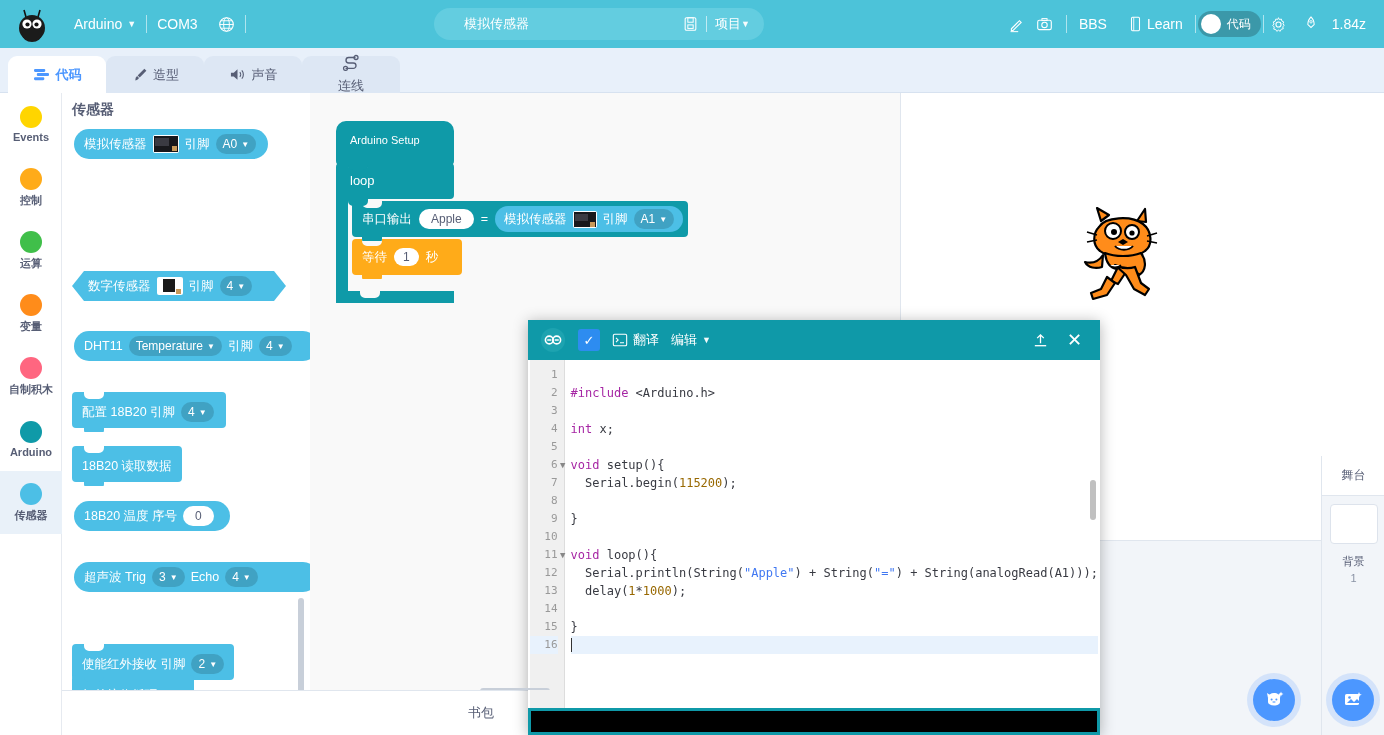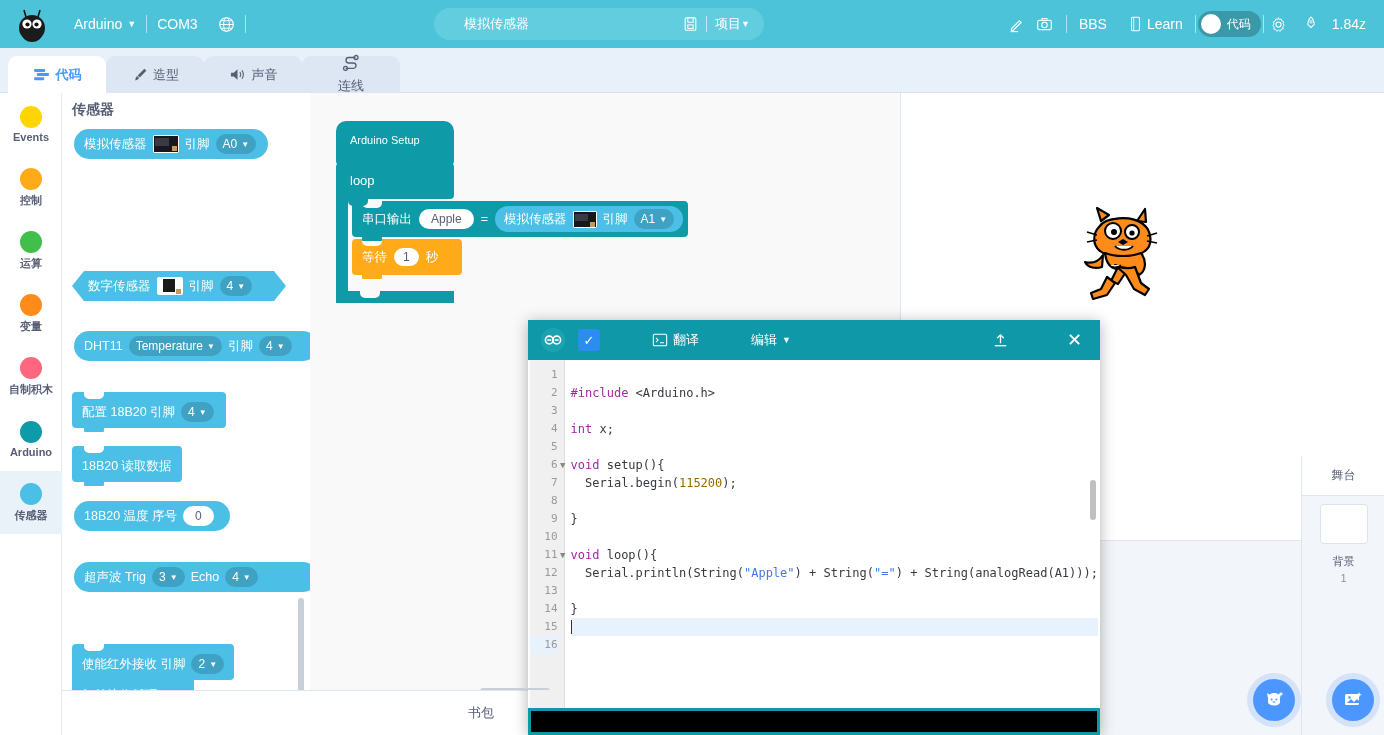--- a/index.html
+++ b/index.html
@@ -74,28 +74,28 @@
   #pal-hscroll { position:absolute; left:478px; top:688px; width:70px; height:6px; background:#c8cfd9; border-radius:3px; z-index:5;}
   
   #canvas { position:absolute; top:93px; left:310px; right:484px; bottom:45px; background:#f9f9f9; overflow:hidden; }
   
   #stagewrap { position:absolute; top:93px; right:0; width:484px; bottom:0; background:#fff; border-left:1px solid #e0e6ee; }
   #stage { position:absolute; top:0; left:0; width:484px; height:363px; background:#fff; }
   #spritepanel { position:absolute; top:363px; left:0; width:484px; bottom:0; background:#f2f5f9; }
   #spriteinfo { position:absolute; top:0; left:0; width:420px; height:85px; background:#fff; border-bottom:1px solid #e0e6ee; display:flex; align-items:center; }
   .field { display:flex; align-items:center; gap:6px; font-size:12px; color:#575e75; }
   .fieldbox { width:54px; height:24px; border:1px solid #dfe3ea; border-radius:12px; display:flex; align-items:center; justify-content:center; font-size:12px; color:#575e75; background:#fff; }
-  #stagecol { position:absolute; top:0; right:0; width:84px; bottom:0; background:#f2f5f9; border-left:1px solid #e0e6ee; }
+  #stagecol { position:absolute; top:0; right:0; width:64px; bottom:0; background:#f2f5f9; border-left:1px solid #e0e6ee; }
   .addbtn { position:absolute; width:42px; height:42px; border-radius:50%; background:#4c97ff; display:flex; align-items:center; justify-content:center; box-shadow:0 0 0 6px rgba(76,151,255,.18); }
   
   #backpack { position:absolute; left:62px; right:484px; bottom:0; height:45px; background:#fff; border-top:1px solid #e0e6ee; display:flex; align-items:center; justify-content:center; font-size:13px; color:#575e75; }
   
   #dialog { position:absolute; left:528px; top:320px; width:572px; height:415px; background:#fff; box-shadow:0 2px 14px rgba(0,0,0,.3); }
   #dlg-head { height:40px; background:#0f99a8; display:flex; align-items:center; padding:0 12px; gap:12px; }
-  #dlg-head .mitem { color:#fff; font-size:13px; display:flex; align-items:center; gap:5px;margin-left:40px; }
+  #dlg-head .mitem { color:#fff; font-size:13px; display:flex; align-items:center; gap:5px; }
   #dlg-check { width:22px; height:22px; background:#2d8cf0; border-radius:3px; display:flex; align-items:center; justify-content:center; color:#fff; font-size:13px; }
   #dlg-body { position:absolute; top:40px; left:2px; right:2px; height:665px; background:#fff; display:flex; font-family:"DejaVu Sans Mono","Liberation Mono",monospace; font-size:12px; }
   #gutter { width:44px; background:#f0f0f0; border-right:1px solid #ddd; text-align:right; padding:6px 6px 0 0; color:#999; line-height:18px; font-size:11px; position:relative;}
   #code { flex:1; padding:6px 0 0 6px; line-height:18px; position:relative; }
   .ln { white-space:pre; height:18px; }
   .ln.cur { background:#e8f2fd; }
   .kw { color:#a626a4; }
   .num { color:#986801; }
   .str { color:#4078f2; }
   .pp { color:#a626a4; }
@@ -659,20 +659,21 @@
       <div class="ln">&nbsp;</div>
       <div class="ln"><span class="kw">int</span><span class="plain"> x;</span></div>
       <div class="ln">&nbsp;</div>
       <div class="ln"><span class="kw">void</span><span class="plain"> setup(){</span></div>
       <div class="ln"><span class="plain">  Serial.begin(</span><span class="num">115200</span><span class="plain">);</span></div>
       <div class="ln">&nbsp;</div>
       <div class="ln"><span class="plain">}</span></div>
       <div class="ln">&nbsp;</div>
       <div class="ln"><span class="kw">void</span><span class="plain"> loop(){</span></div>
       <div class="ln"><span class="plain">  Serial.println(String(</span><span class="str">"Apple"</span><span class="plain">) + String(</span><span class="str">"="</span><span class="plain">) + String(analogRead(A1)));</span></div>
+      <div class="ln"><span class="plain">  delay(</span><span class="num">1</span><span class="plain">*</span><span class="num">1000</span><span class="plain">);</span></div>
       <div class="ln">&nbsp;</div>
       <div class="ln"><span class="plain">}</span></div>
       <div class="ln cur"><span style="border-left:1px solid #333;">&nbsp;</span></div>
     </div>
     <div id="dlg-scroll"></div>
   </div>
 </div>
 
 <div id="console"></div>
 

